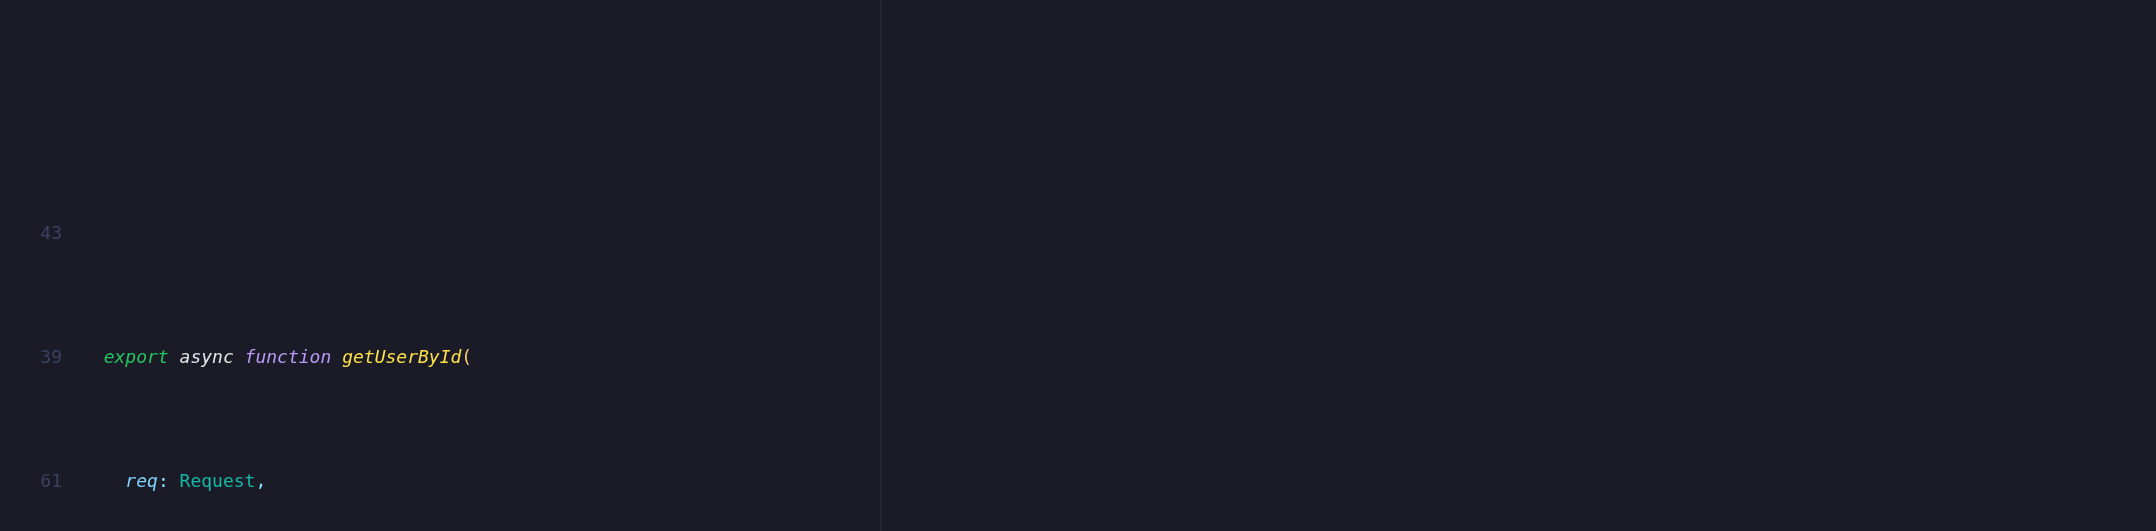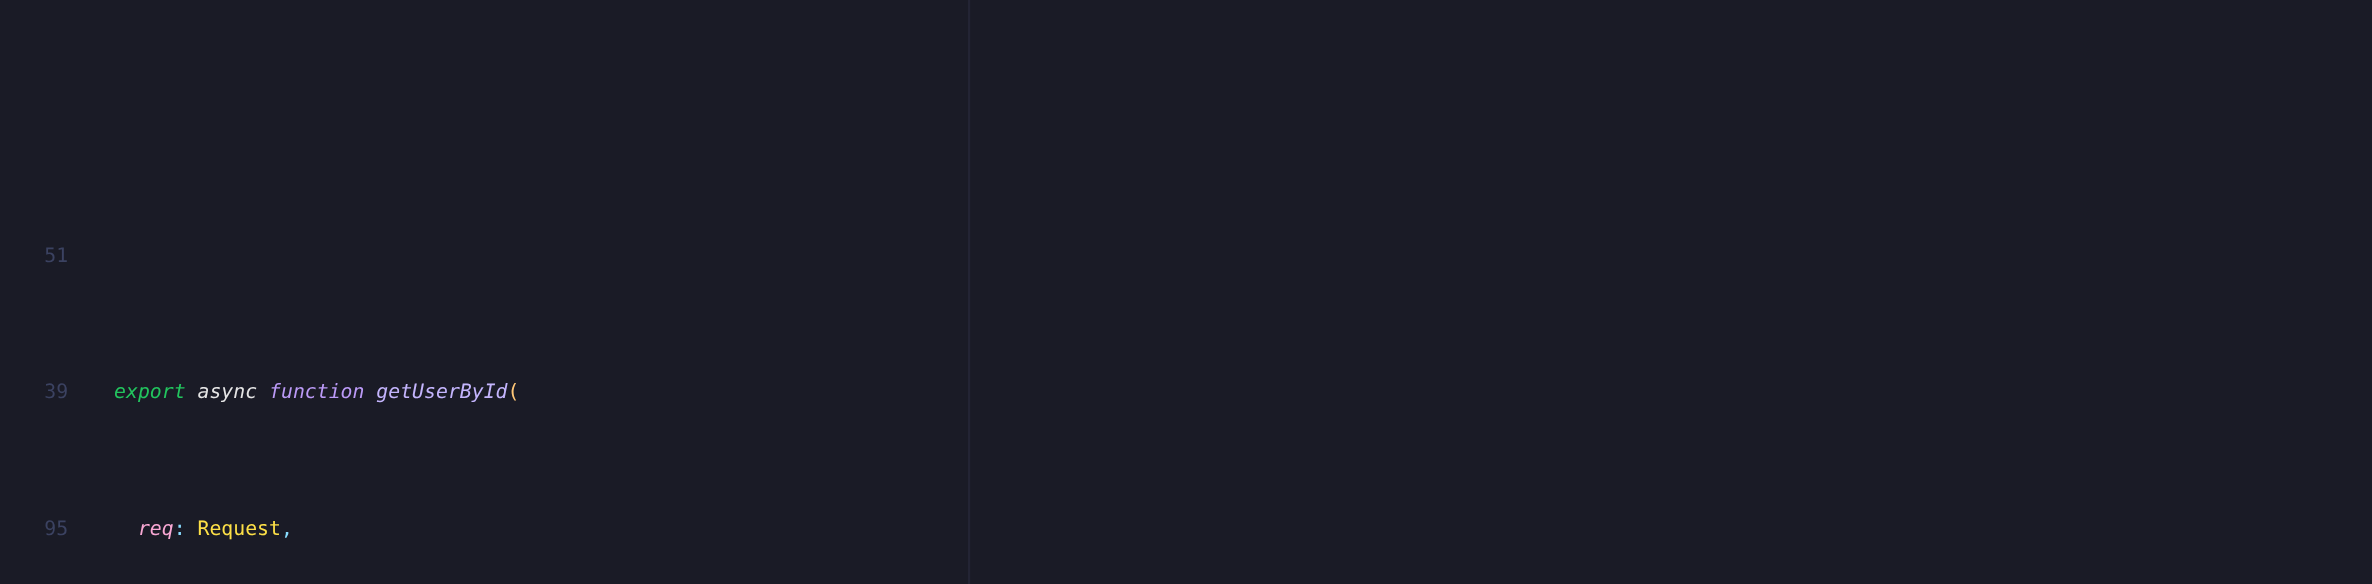--- a/index.html
+++ b/index.html
@@ -41,23 +41,23 @@
     align-items: center;
     justify-content: flex-start;
     padding-left: 2px;
   }
   .code {
     flex: 0 0 auto;
   }
   .kw-export { color: #22c55e; font-style: italic; }
   .kw-async  { color: #e5e5e5; font-style: italic; }
   .kw-func   { color: #bb9af7; font-style: italic; }
-  .fn-name   { color: #c4b5fd; font-style: italic; }
-  .param     { color: #f9a8d4; font-style: italic; }
-  .type      { color: #fde047; }
+  .fn-name   { color: #fde047; font-style: italic; }
+  .param     { color: #7dd3fc; font-style: italic; }
+  .type      { color: #14b8a6; }
   .punct     { color: #89ddff; }
   .paren-y   { color: #ffc777; }
   .ruler {
     position: absolute;
     top: 0;
     bottom: 0;
     left: 880px;
     width: 2px;
     background: #232434;
   }
@@ -65,37 +65,37 @@
 </head>
 <body>
 
 
 
 <div class="ruler"></div>
 
 
 <div class="line">
   <div class="gutter-err"></div>
-  <div class="lineno">51</div>
+  <div class="lineno">43</div>
   <div class="cursor-col"></div>
   <div class="code"></div>
 </div>
 
 
 <div class="line">
   <div class="gutter-err"></div>
   <div class="lineno">39</div>
   <div class="cursor-col"></div>
   <div class="code">  <span class="kw-export">export</span> <span class="kw-async">async</span> <span class="kw-func">function</span> <span class="fn-name">getUserById</span><span class="paren-y">(</span></div>
 </div>
 
 
 <div class="line">
   <div class="gutter-err"></div>
-  <div class="lineno">95</div>
+  <div class="lineno">61</div>
   <div class="cursor-col"></div>
   <div class="code">    <span class="param">req</span><span class="punct">:</span> <span class="type">Request</span><span class="punct">,</span></div>
 </div>
 
 
 
 
 
 
 

